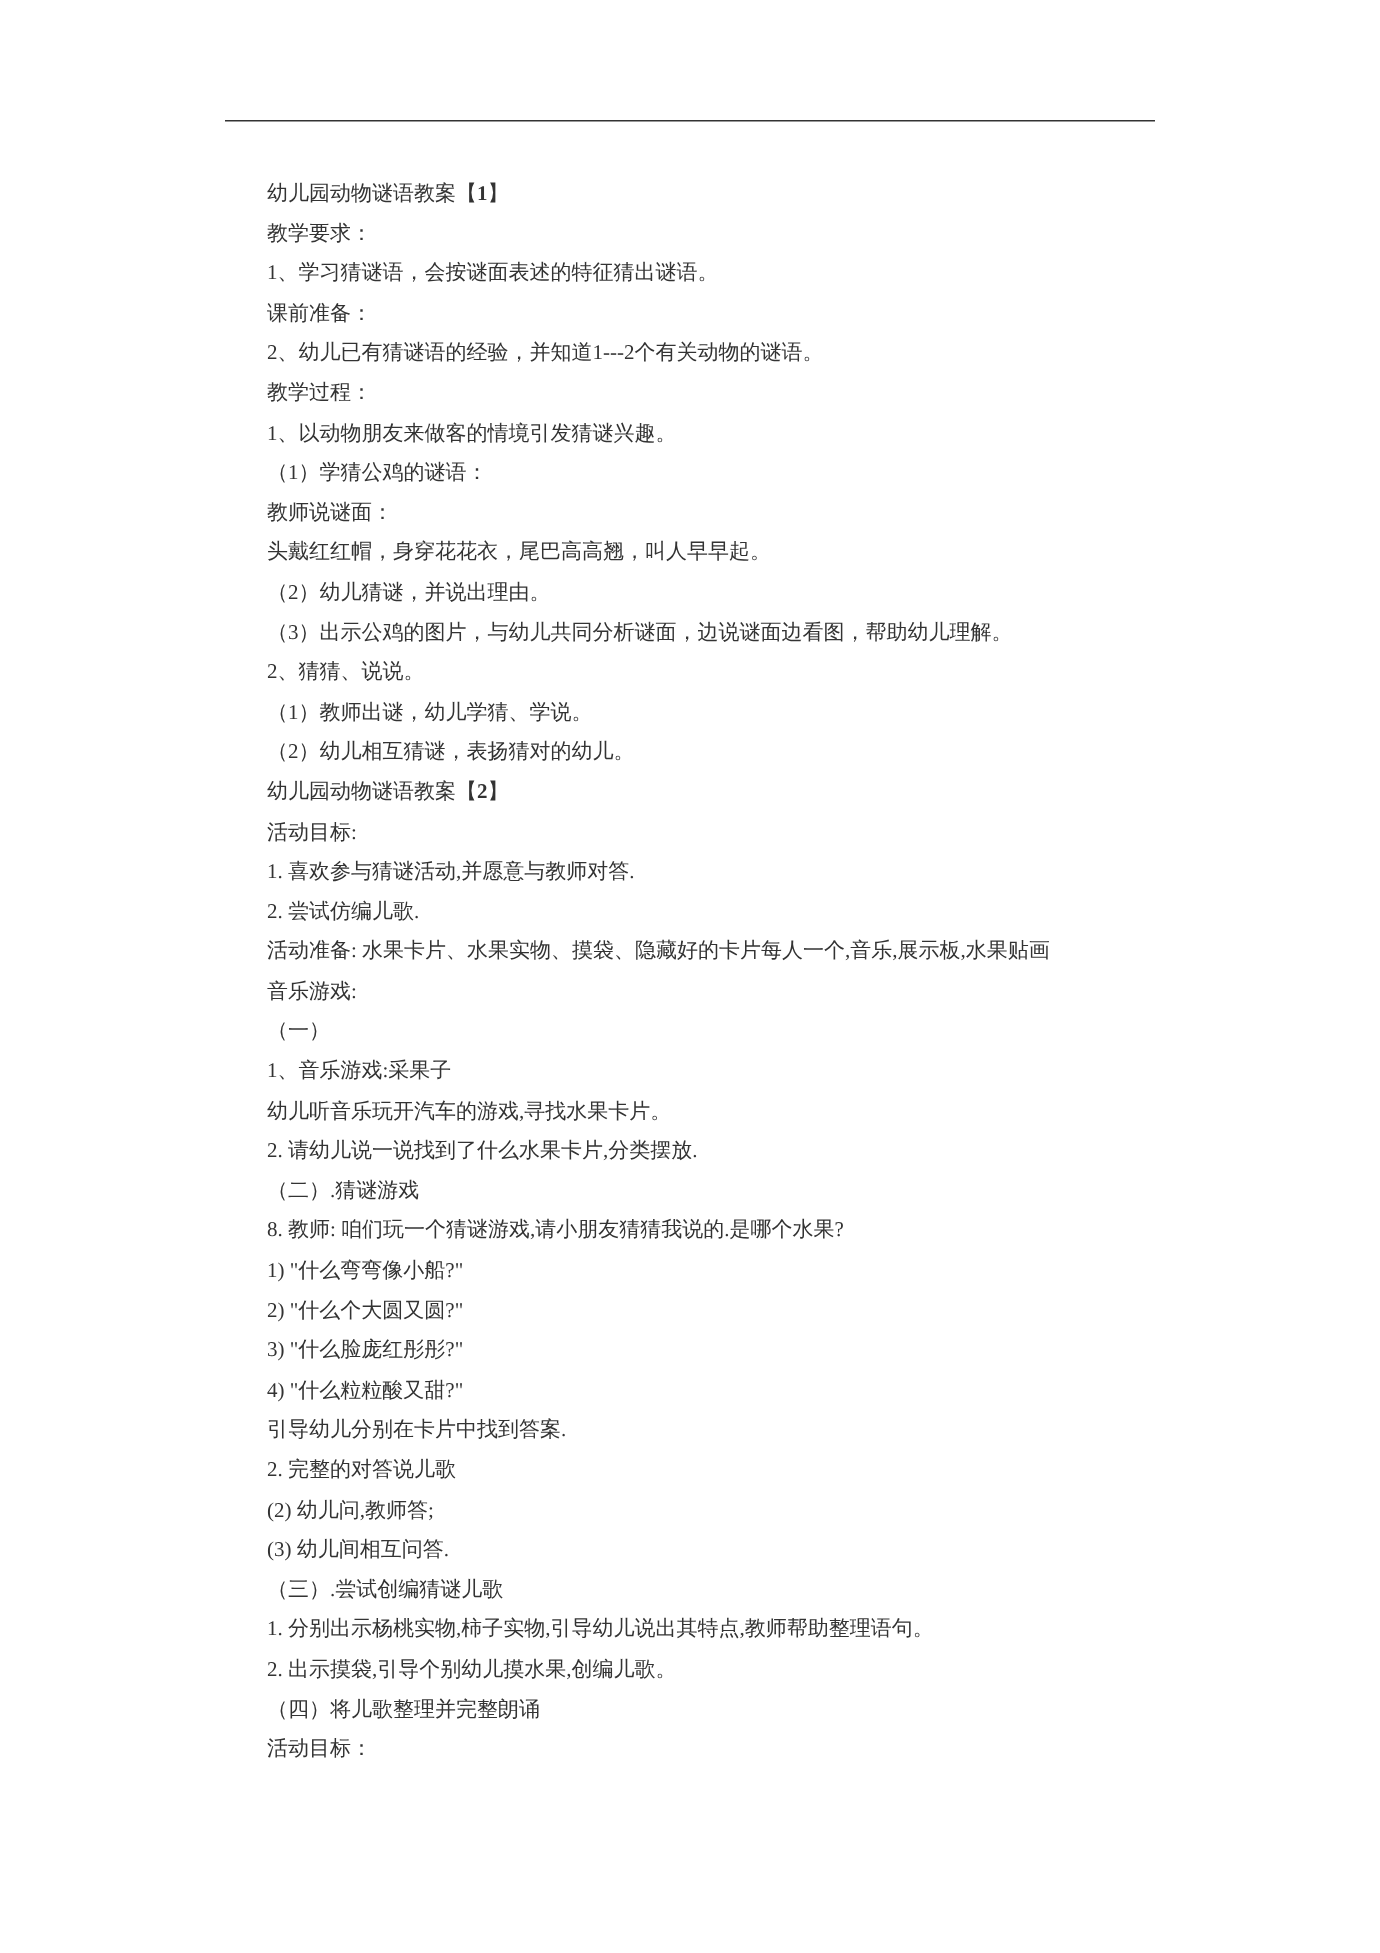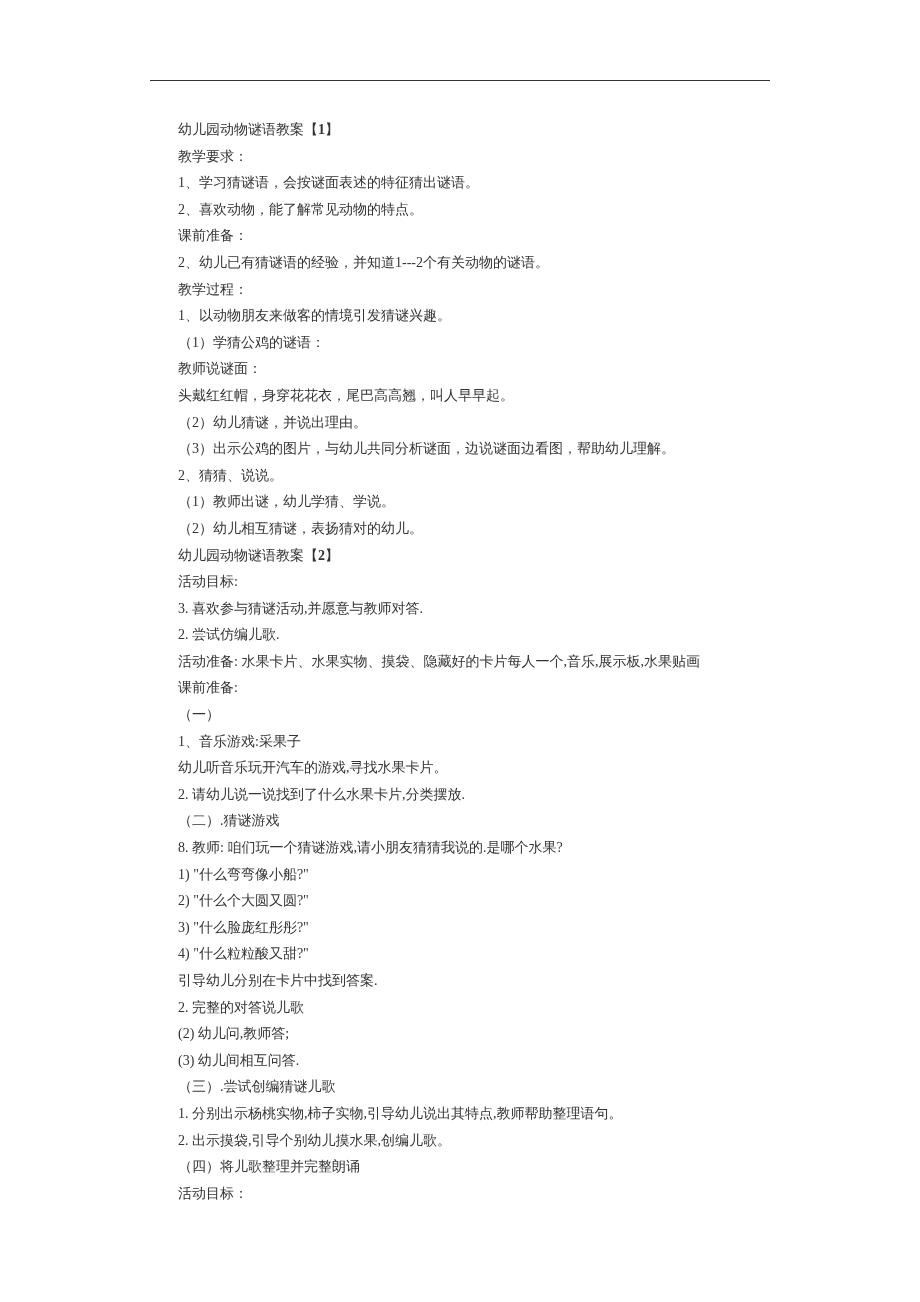--- a/index.html
+++ b/index.html
@@ -28,39 +28,38 @@
 </style>
 </head>
 <body>
 
 <div class="rule"></div>
 
 <div class="content" id="content">
     <p><span>幼儿园动物谜语教案【</span><span class="bold-num">1</span><span>】</span></p>
     <p><span>教学要求：</span></p>
     <p><span>1、学习猜谜语，会按谜面表述的特征猜出谜语。</span></p>
-    <p><span>2、喜欢动物，能了解常见动物的特点。</span></p>
     <p><span>课前准备：</span></p>
     <p><span>2、幼儿已有猜谜语的经验，并知道1---2个有关动物的谜语。</span></p>
     <p><span>教学过程：</span></p>
     <p><span>1、以动物朋友来做客的情境引发猜谜兴趣。</span></p>
     <p><span>（1）学猜公鸡的谜语：</span></p>
     <p><span>教师说谜面：</span></p>
     <p><span>头戴红红帽，身穿花花衣，尾巴高高翘，叫人早早起。</span></p>
     <p><span>（2）幼儿猜谜，并说出理由。</span></p>
     <p><span>（3）出示公鸡的图片，与幼儿共同分析谜面，边说谜面边看图，帮助幼儿理解。</span></p>
     <p><span>2、猜猜、说说。</span></p>
     <p><span>（1）教师出谜，幼儿学猜、学说。</span></p>
     <p><span>（2）幼儿相互猜谜，表扬猜对的幼儿。</span></p>
     <p><span>幼儿园动物谜语教案【</span><span class="bold-num">2</span><span>】</span></p>
     <p><span>活动目标:</span></p>
-    <p><span>3. 喜欢参与猜谜活动,并愿意与教师对答.</span></p>
+    <p><span>1. 喜欢参与猜谜活动,并愿意与教师对答.</span></p>
     <p><span>2. 尝试仿编儿歌.</span></p>
     <p><span>活动准备: 水果卡片、水果实物、摸袋、隐藏好的卡片每人一个,音乐,展示板,水果贴画</span></p>
-    <p><span>课前准备:</span></p>
+    <p><span>音乐游戏:</span></p>
     <p><span>（一）</span></p>
     <p><span>1、音乐游戏:采果子</span></p>
     <p><span>幼儿听音乐玩开汽车的游戏,寻找水果卡片。</span></p>
     <p><span>2. 请幼儿说一说找到了什么水果卡片,分类摆放.</span></p>
     <p><span>（二）.猜谜游戏</span></p>
     <p><span>8. 教师: 咱们玩一个猜谜游戏,请小朋友猜猜我说的.是哪个水果?</span></p>
     <p><span>1) "什么弯弯像小船?"</span></p>
     <p><span>2) "什么个大圆又圆?"</span></p>
     <p><span>3) "什么脸庞红彤彤?"</span></p>
     <p><span>4) "什么粒粒酸又甜?"</span></p>

